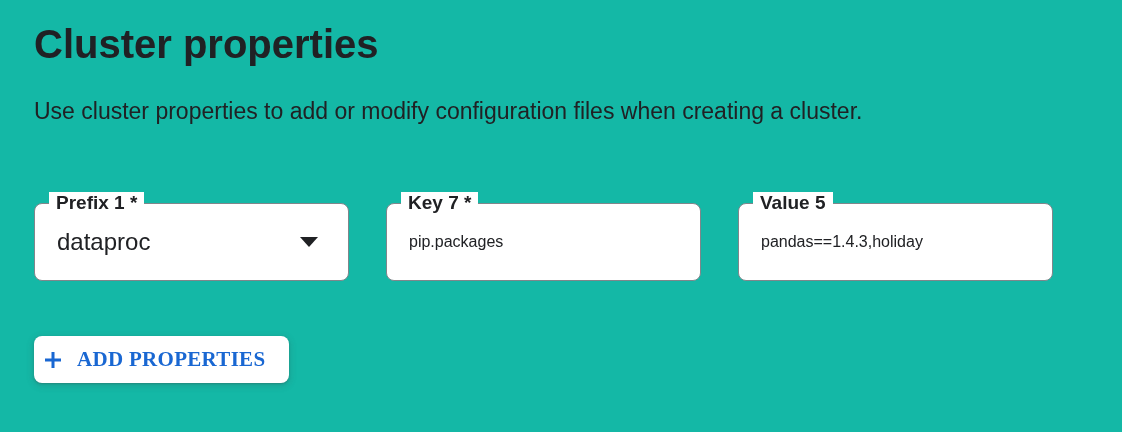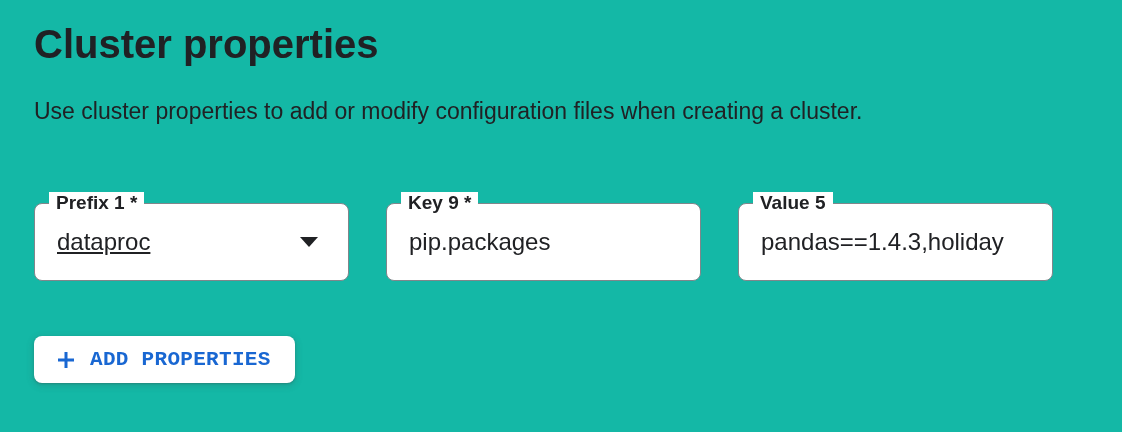--- a/index.html
+++ b/index.html
@@ -36,21 +36,20 @@
     display: flex;
     gap: 37px;
   }
   .field {
     position: relative;
     width: 315px;
     height: 78px;
     border: 1.5px solid #80868b;
     border-radius: 8px;
     background: #ffffff;
-    text-decoration: underline;
   }
   .field-label {
     position: absolute;
     top: -12px;
     left: 14px;
     padding: 0 7px;
     background: #ffffff;
     font-size: 19px;
     line-height: 22px;
     font-weight: 700;
@@ -78,38 +77,38 @@
   }
   .field-input {
     width: 100%;
     height: 100%;
     border: none;
     outline: none;
     background: transparent;
     border-radius: 8px;
     padding: 0 10px 0 22px;
     font-family: "Liberation Sans", sans-serif;
-    font-size: 24px;
+    font-size: 16px;
     font-weight: 400;
     color: #202124;
     white-space: nowrap;
     overflow: hidden;
   }
   .add-btn {
     display: inline-flex;
     align-items: center;
     gap: 12px;
     margin-top: 55px;
     height: 47px;
-    padding: 0 24px 0 20px;
+    padding: 0 24px 0 7px;
     background: #ffffff;
     border: none;
     border-radius: 8px;
     box-shadow: 0 1px 2px 0 rgba(60,64,67,0.30), 0 2px 6px 2px rgba(60,64,67,0.15);
-    font-family: Liberation Mono, monospace;
+    font-family: Liberation Serif, serif;
     font-size: 21px;
     font-weight: 700;
     letter-spacing: 0.3px;
     color: #1967d2;
     cursor: pointer;
   }
   .plus-icon { display: block; }
 </style>
 </head>
 <body>
@@ -124,21 +123,21 @@
 
     <div class="field">
       <span class="field-label">Prefix 1 *</span>
       <div class="select-inner">
         <span class="select-value">dataproc</span>
         <span class="caret"></span>
       </div>
     </div>
 
     <div class="field">
-      <span class="field-label">Key 9 *</span>
+      <span class="field-label">Key 7 *</span>
       <input class="field-input" type="text" value="pip.packages" style="">
     </div>
 
     <div class="field">
       <span class="field-label">Value 5</span>
       <input class="field-input" type="text" value="pandas==1.4.3,holiday" style="">
     </div>
 
   </div>
 

